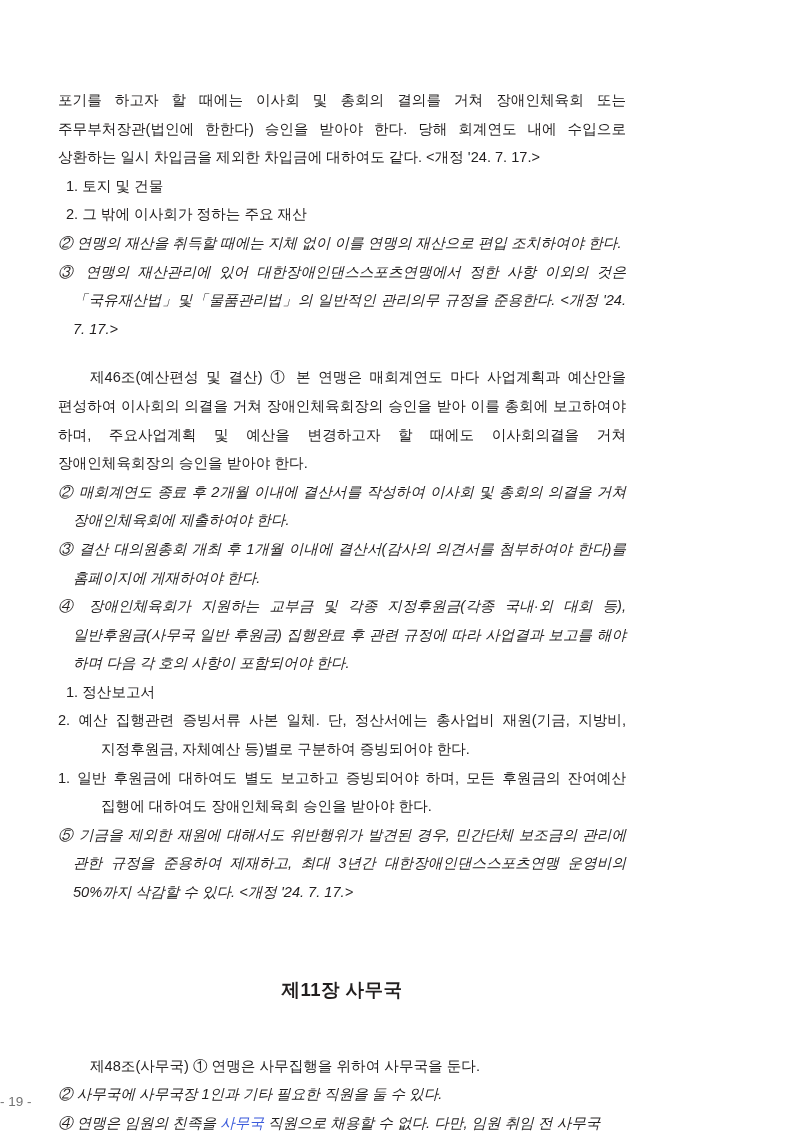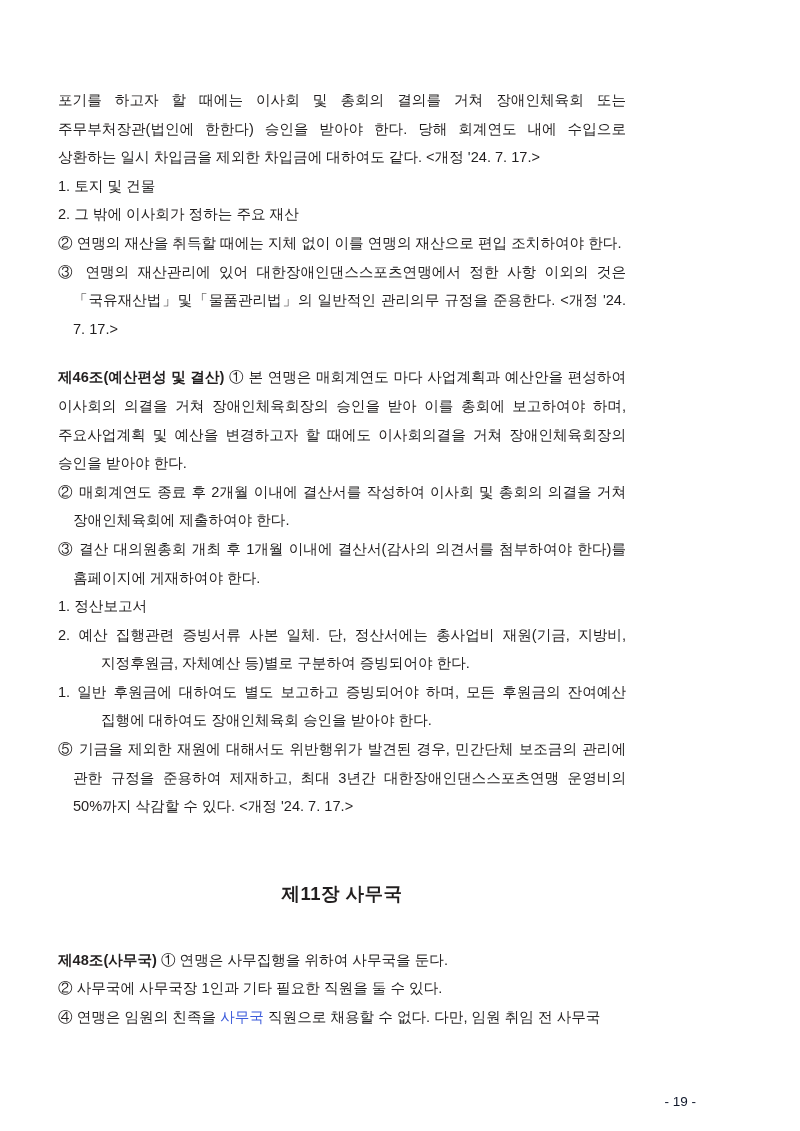--- a/index.html
+++ b/index.html
@@ -35,51 +35,54 @@
     margin-bottom: 0;
   }
   .spacer-lg { height: 20px; }
   .spacer-md { height: 14px; }
   .hang {
     padding-left: 15px;
   }
   .hang-num {
     padding-left: 31px;
     text-indent: -31px;
+    margin-left: 8px;
   }
   .hang-num2 {
     padding-left: 43px;
     text-indent: -43px;
   }
   .circ {
     padding-left: 15px;
     text-indent: -15px;
+    font-style: italic;
   }
   .chapter-title {
     text-align: center;
     font-size: 18.5px;
     font-weight: bold;
     letter-spacing: 0.5px;
-    margin: 6px;
+    margin: 16px;
   }
   .blue {
     color: #3b5bdb;
     margin-top: 29px;
   }
   .page-num {
     position: absolute;
     left: 0;
     right: 0;
     bottom: 22px;
-    text-align: right;
+    text-align: left;
     font-size: 13.5px;
-    color: #0f172a;
+    color: #737373;
   }
   .art-head {
-    font-weight: bold;
+    font-weight: normal;
+    margin-left: 32px;
   }
 </style>
 </head>
 <body>
 
 <div class="page">
 
   <div class="block">
     <p class="para">포기를 하고자 할 때에는 이사회 및 총회의 결의를 거쳐 장애인체육회 또는 주무부처장관(법인에 한한다) 승인을 받아야 한다. 당해 회계연도 내에 수입으로 상환하는 일시 차입금을 제외한 차입금에 대하여도 같다. &lt;개정 '24. 7. 17.&gt;</p>
     <p class="para hang-num">1. 토지 및 건물</p>
@@ -87,20 +90,21 @@
     <p class="para circ hang">② 연맹의 재산을 취득할 때에는 지체 없이 이를 연맹의 재산으로 편입 조치하여야 한다.</p>
     <p class="para circ hang">③ 연맹의 재산관리에 있어 대한장애인댄스스포츠연맹에서 정한 사항 이외의 것은 「국유재산법」및「물품관리법」의 일반적인 관리의무 규정을 준용한다. &lt;개정 '24. 7. 17.&gt;</p>
   </div>
 
   <div class="spacer-lg"></div>
 
   <div class="block">
     <p class="para"><span class="art-head">제46조(예산편성 및 결산)</span><span> ① 본 연맹은 매회계연도 마다 사업계획과 예산안을 편성하여 이사회의 의결을 거쳐 장애인체육회장의 승인을 받아 이를 총회에 보고하여야 하며, 주요사업계획 및 예산을 변경하고자 할 때에도 이사회의결을 거쳐 장애인체육회장의 승인을 받아야 한다.</span></p>
     <p class="para circ hang">② 매회계연도 종료 후 2개월 이내에 결산서를 작성하여 이사회 및 총회의 의결을 거쳐 장애인체육회에 제출하여야 한다.</p>
     <p class="para circ hang">③ 결산 대의원총회 개최 후 1개월 이내에 결산서(감사의 의견서를 첨부하여야 한다)를 홈페이지에 게재하여야 한다.</p>
+    <p class="para circ hang">④ 장애인체육회가 지원하는 교부금 및 각종 지정후원금(각종 국내·외 대회 등), 일반후원금(사무국 일반 후원금) 집행완료 후 관련 규정에 따라 사업결과 보고를 해야 하며 다음 각 호의 사항이 포함되어야 한다.</p>
     <p class="para hang-num">1. 정산보고서</p>
     <p class="para hang-num2">2. 예산 집행관련 증빙서류 사본 일체. 단, 정산서에는 총사업비 재원(기금, 지방비, 지정후원금, 자체예산 등)별로 구분하여 증빙되어야 한다.</p>
     <p class="para hang-num2">1. 일반 후원금에 대하여도 별도 보고하고 증빙되어야 하며, 모든 후원금의 잔여예산 집행에 대하여도 장애인체육회 승인을 받아야 한다.</p>
     <p class="para circ hang">⑤ 기금을 제외한 재원에 대해서도 위반행위가 발견된 경우, 민간단체 보조금의 관리에 관한 규정을 준용하여 제재하고, 최대 3년간 대한장애인댄스스포츠연맹 운영비의 50%까지 삭감할 수 있다. &lt;개정 '24. 7. 17.&gt;</p>
   </div>
 
   <div class="spacer-lg"></div>
 
 
   <div class="spacer-lg"></div>

